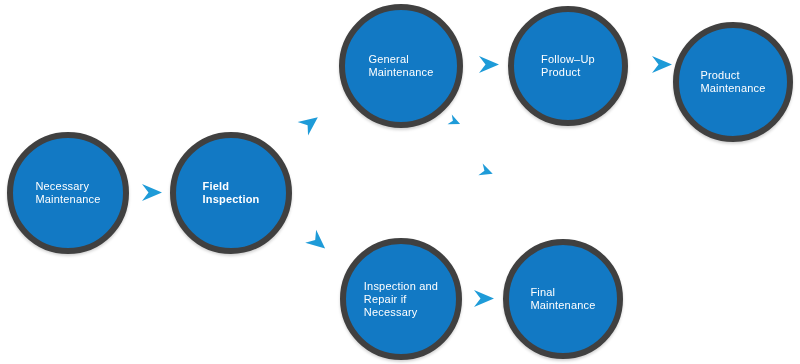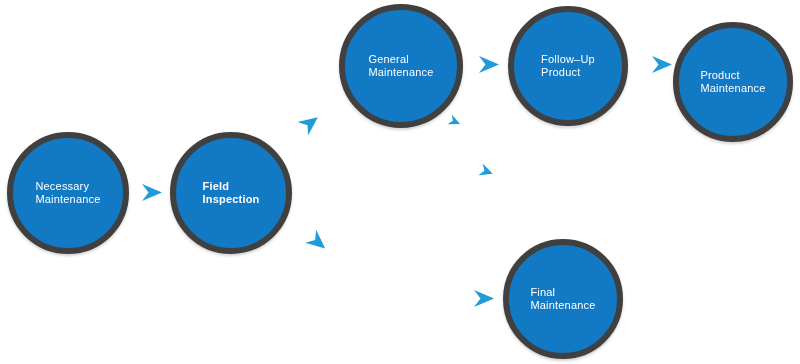--- a/index.html
+++ b/index.html
@@ -91,20 +91,25 @@
   <div class="node" style="left:508px; top:6px; width:120px; height:120px;">
     <span class="node-label">Follow–Up
 Product</span>
   </div>
 
   <div class="node" style="left:673px; top:22px; width:120px; height:120px;">
     <span class="node-label">Product
 Maintenance</span>
   </div>
 
+  <div class="node" style="left:340px; top:238px; width:122px; height:122px;">
+    <span class="node-label">Inspection and
+Repair if
+Necessary</span>
+  </div>
 
   <div class="node" style="left:503px; top:239px; width:120px; height:120px;">
     <span class="node-label">Final
 Maintenance</span>
   </div>
 
   <div class="chev" style="left:140px; top:180px;">
     <svg width="26" height="26" viewBox="0 0 26 26">
       <path d="M2 4 L22 12.6 L2 21 L8.5 12.6 Z" fill="#1E9BD8"></path>
     </svg>

